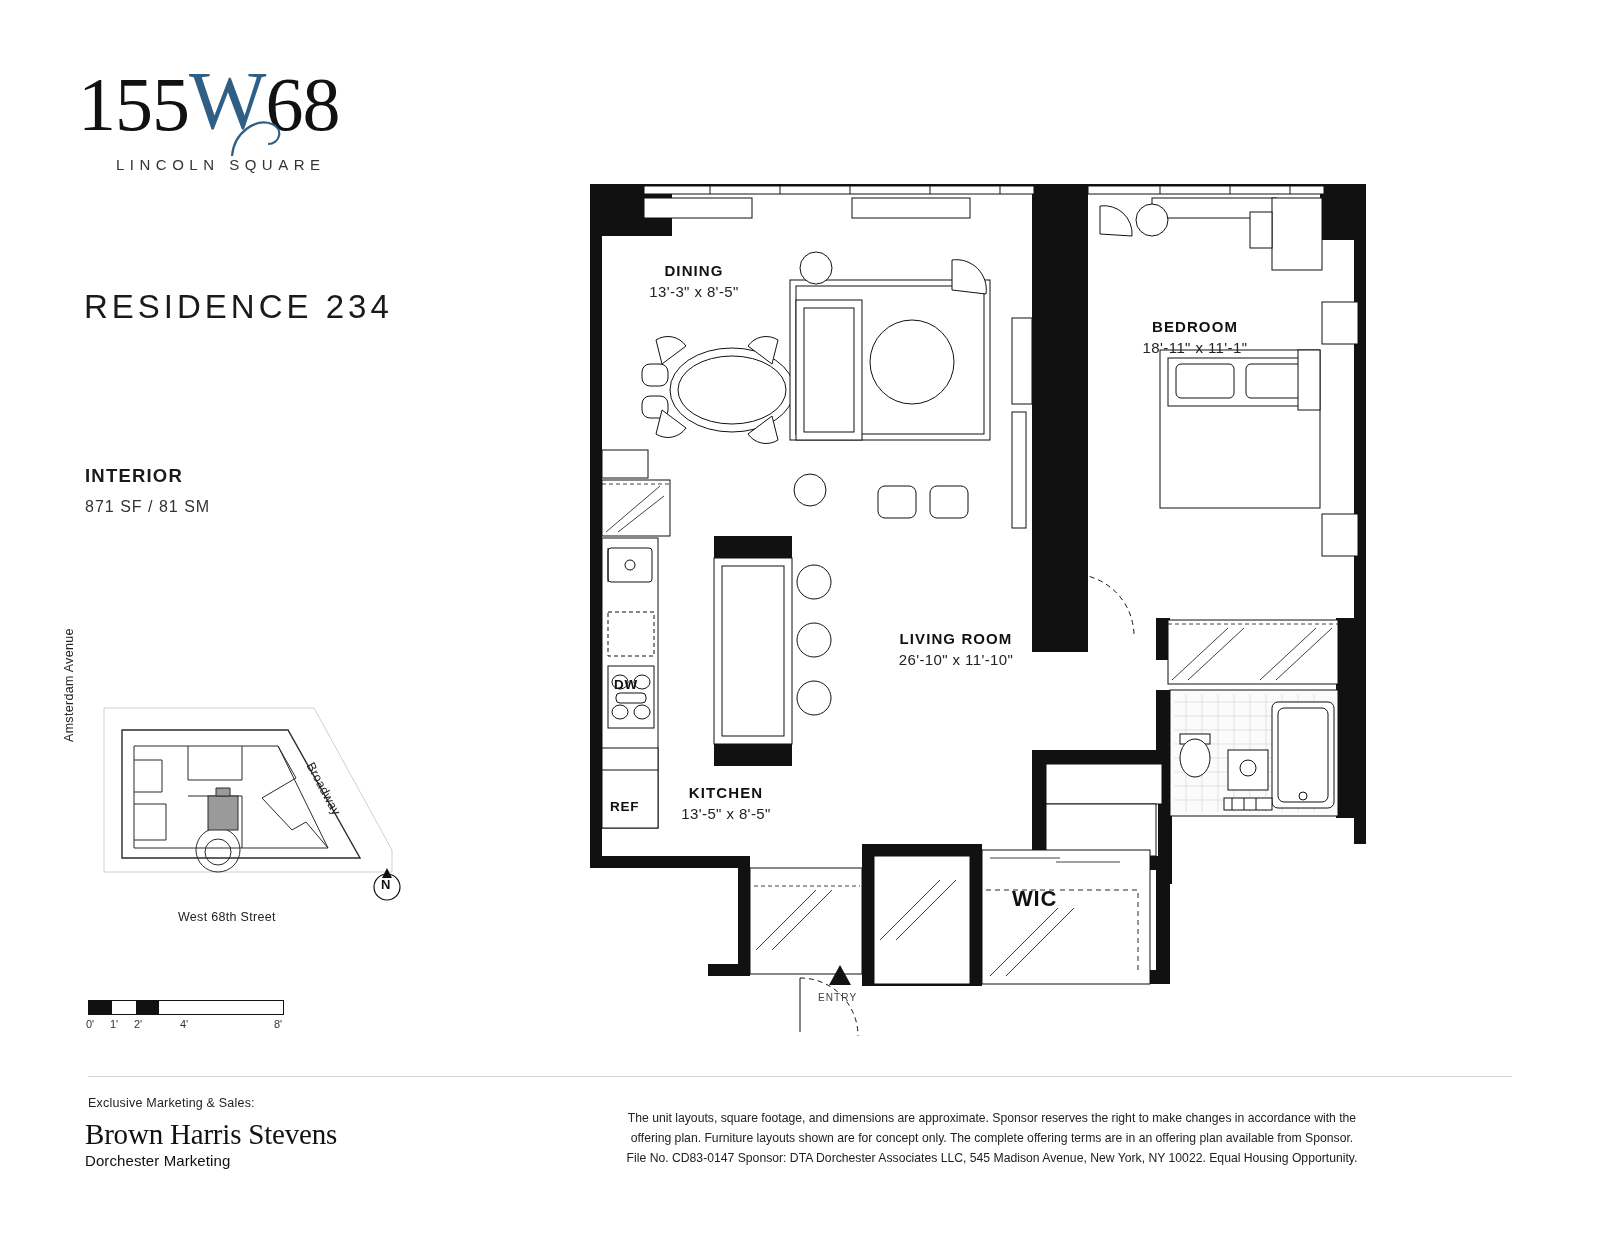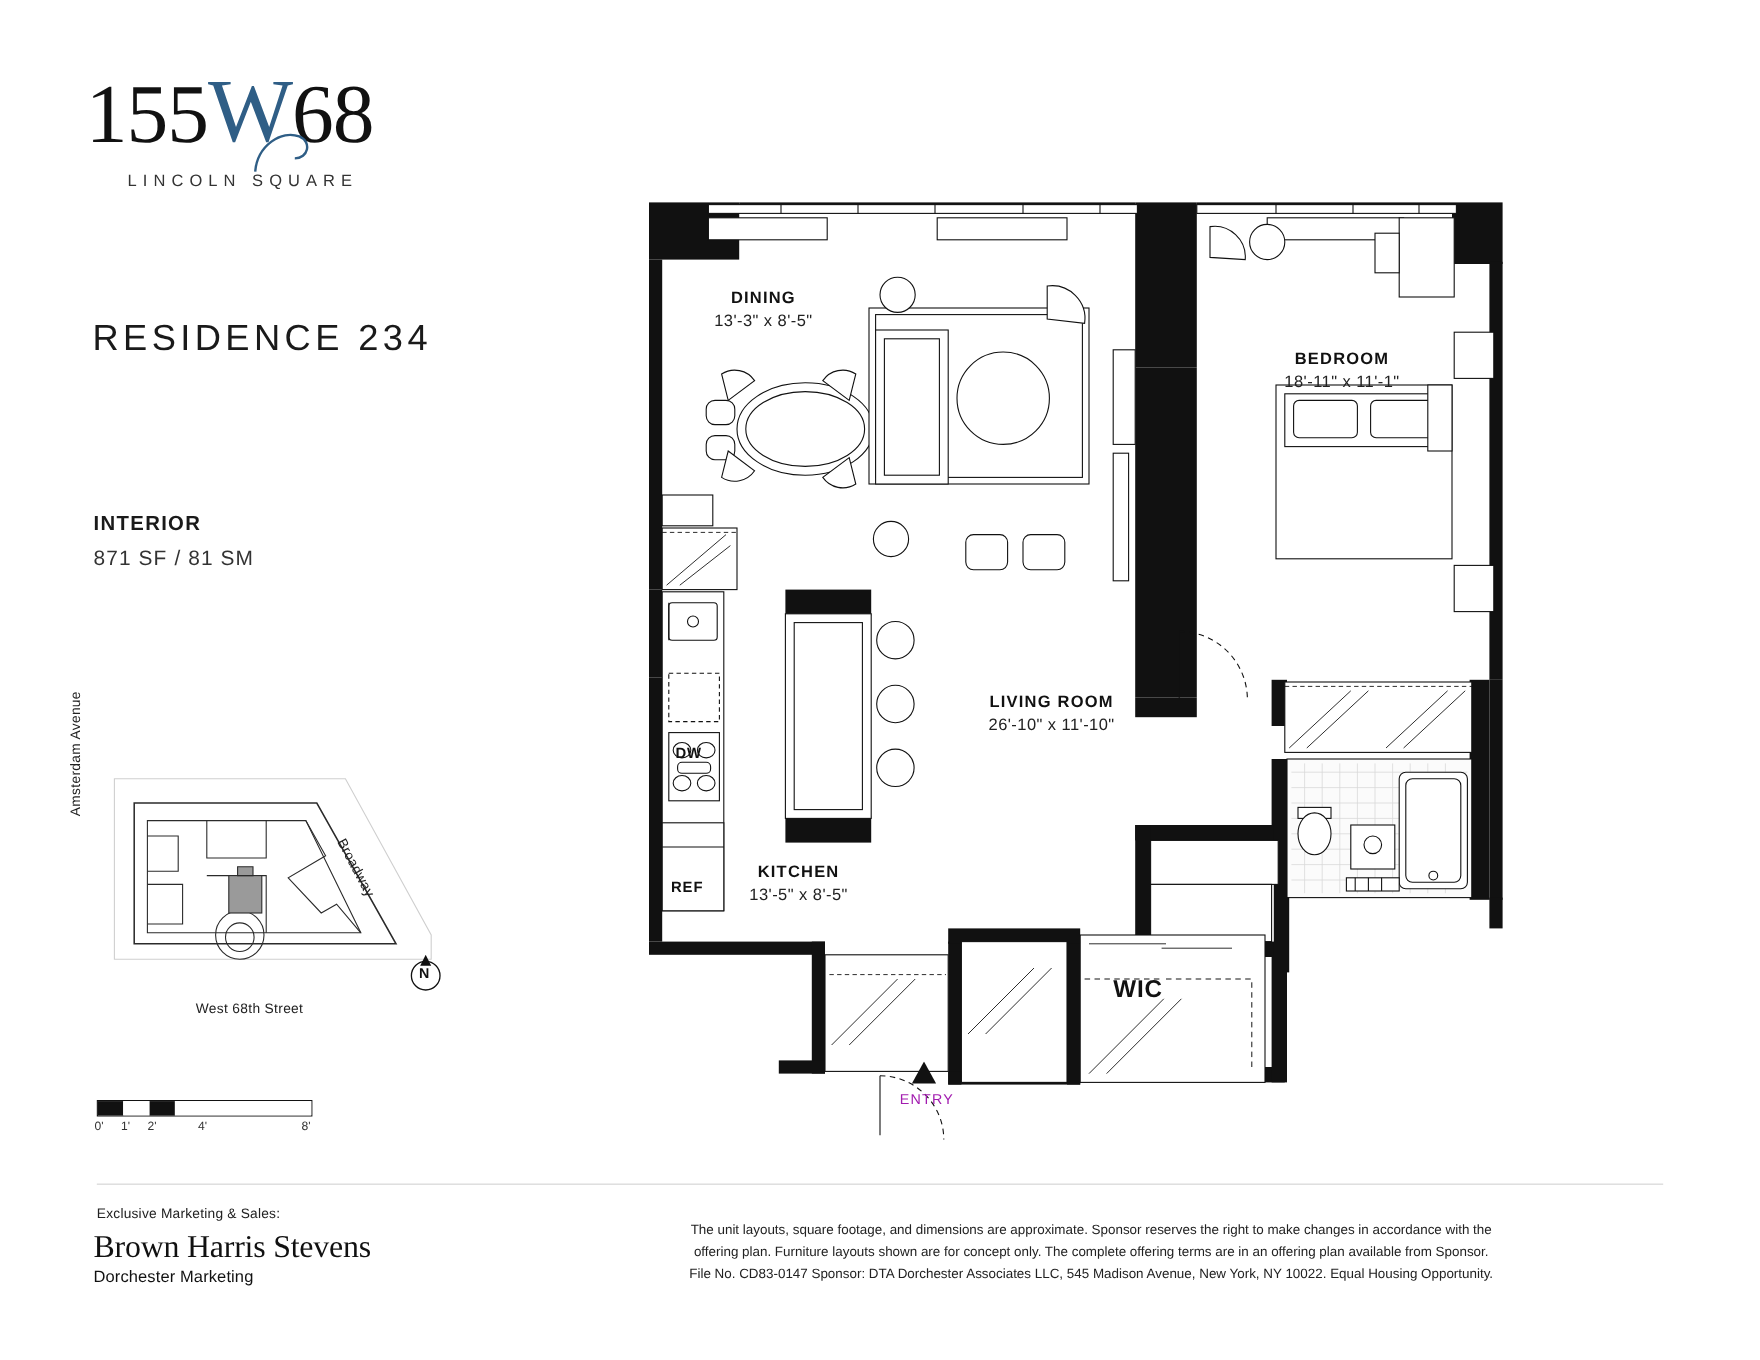--- a/index.html
+++ b/index.html
@@ -13,21 +13,21 @@
   
   .logo-block{position:absolute;left:78px;top:60px;width:360px;}
   .logo-main{font-family:"Liberation Serif", serif;font-size:76px;letter-spacing:-1px;line-height:1;color:#111;display:flex;align-items:flex-end;}
   .logo-main .w{color:#2f5e86;font-size:82px;font-family:"Liberation Serif", serif;position:relative;}
   .logo-sub{font-size:15px;letter-spacing:5.5px;color:#333;margin-top:14px;margin-left:38px;font-family:"Liberation Sans", sans-serif;}
   .swoosh{position:absolute;left:150px;top:58px;width:60px;height:42px;}
 
   .residence-title{position:absolute;left:84px;top:288px;font-size:33px;letter-spacing:4px;color:#1a1a1a;font-family:"Liberation Sans", sans-serif;font-weight:400;}
   .spec-list{position:absolute;left:85px;top:362px;font-size:18.5px;letter-spacing:1.2px;line-height:31px;color:#1a1a1a;font-weight:600;}
   .interior-label{position:absolute;left:85px;top:465px;font-size:18.5px;letter-spacing:1.2px;color:#1a1a1a;font-weight:600;}
-  .interior-value{position:absolute;left:85px;top:498px;font-size:19px;letter-spacing:1px;color:#333;}
+  .interior-value{position:absolute;left:85px;top:498px;font-size:16px;letter-spacing:1px;color:#333;}
 
   
   .keyplan{position:absolute;left:92px;top:700px;width:320px;height:220px;}
   .keyplan svg{display:block;}
   .street-label{position:absolute;left:178px;top:910px;font-size:12.5px;color:#222;letter-spacing:.3px;}
   .ave-label{position:absolute;left:62px;top:742px;font-size:12.5px;color:#222;letter-spacing:.3px;transform:rotate(-90deg);transform-origin:left top;white-space:nowrap;}
   .bway-label{position:absolute;left:316px;top:760px;font-size:12.5px;color:#222;letter-spacing:.3px;transform:rotate(62deg);transform-origin:left top;white-space:nowrap;}
   .northmark{position:absolute;left:370px;top:868px;width:34px;height:34px;}
   .northmark .nletter{position:absolute;left:11px;top:9px;font-size:13px;font-weight:700;color:#111;}
 
@@ -48,21 +48,21 @@
   .bhs-sub{font-size:15px;color:#111;letter-spacing:.1px;margin-top:1px;}
   .disclaimer{position:absolute;left:572px;top:1108px;width:840px;font-size:12.2px;line-height:20px;color:#222;text-align:center;}
 
   
   .plan{position:absolute;left:560px;top:150px;width:880px;height:900px;}
   .plan svg{display:block;}
   .rmlabel{position:absolute;text-align:center;}
   .rmname{font-size:15px;font-weight:700;letter-spacing:1.1px;color:#111;}
   .rmdim{font-size:15px;letter-spacing:.4px;color:#222;margin-top:4px;}
   .small-label{position:absolute;font-size:13.5px;font-weight:700;letter-spacing:.8px;color:#111;}
-  .entry-label{position:absolute;font-size:13px;letter-spacing:1.1px;color:#a21caf;}
+  .entry-label{position:absolute;font-size:10px;letter-spacing:1.1px;color:#404040;}
 </style>
 </head>
 <body>
 
 <div class="page">
 
   <div class="logo-block">
     <div class="logo-main">
       <span>155</span>
         <span class="w">W</span>
@@ -356,21 +356,21 @@
         </g>
 
       </g>
     </svg>
 
     <div class="rmlabel" style="left:44px;top:112px;width:180px;">
       <div class="rmname">DINING</div>
       <div class="rmdim">13'-3" x 8'-5"</div>
     </div>
 
-    <div class="rmlabel" style="left:550px;top:168px;width:220px;text-align:center;">
+    <div class="rmlabel" style="left:525px;top:168px;width:220px;text-align:center;">
       <div class="rmname">BEDROOM</div>
       <div class="rmdim">18'-11" x 11'-1"</div>
     </div>
 
     <div class="rmlabel" style="left:276px;top:480px;width:240px;">
       <div class="rmname">LIVING ROOM</div>
       <div class="rmdim">26'-10" x 11'-10"</div>
     </div>
 
     <div class="rmlabel" style="left:56px;top:634px;width:220px;">

